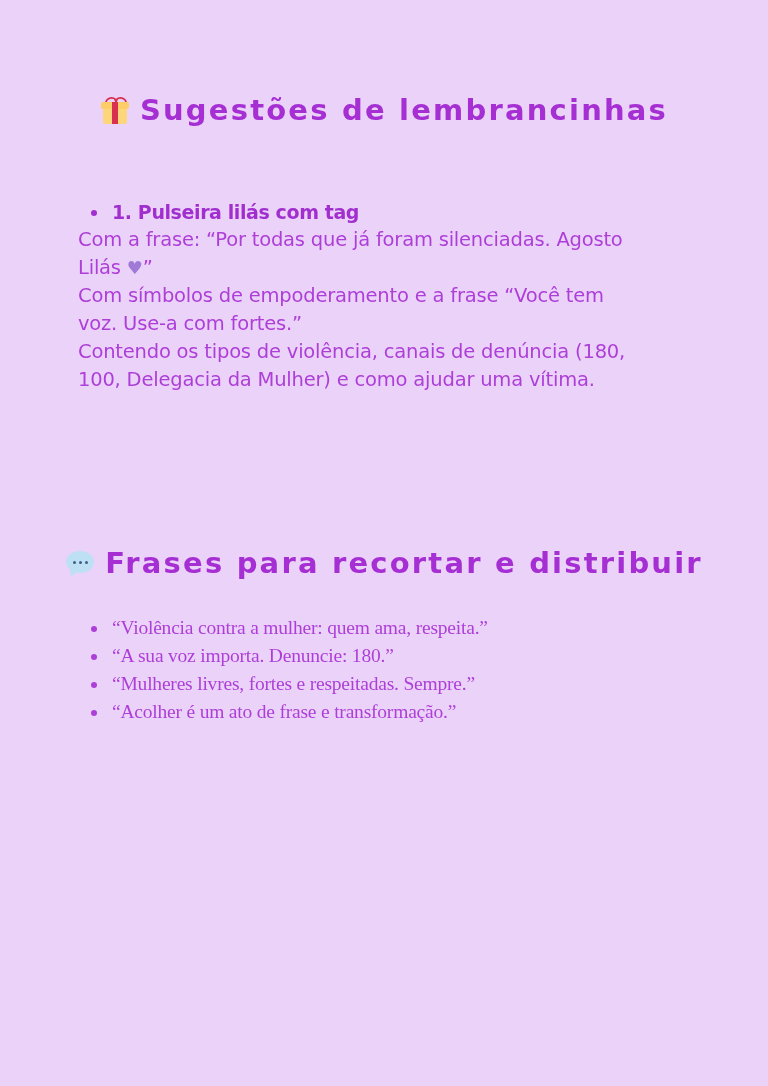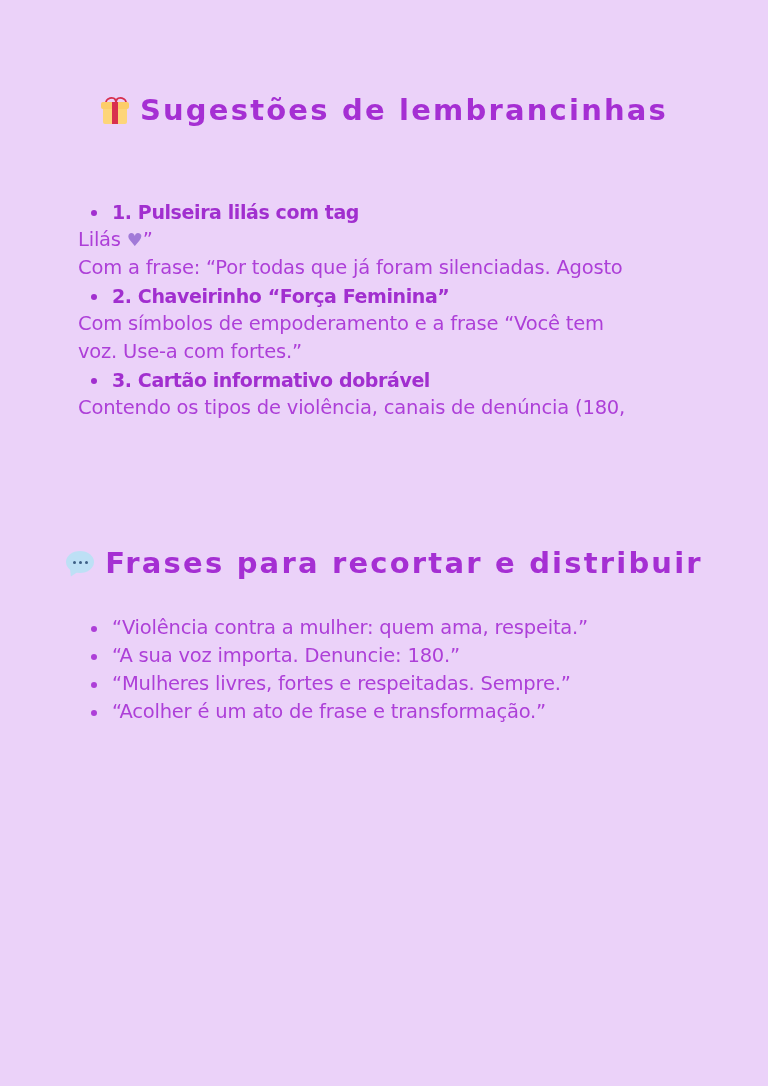--- a/index.html
+++ b/index.html
@@ -173,52 +173,51 @@
       <span class="ribbon-v"></span>
     </span>
     <span>Sugestões de lembrancinhas</span>
   </div>
 </div>
 
 <div class="list1" style="top:151px;">
   <div>
     <div class="item-title">1. Pulseira lilás com tag</div>
     <div class="item-desc">
+      <div>Com a frase: “Por todas que já foram silenciadas. Agosto</div>
       <div><span>Lilás </span><span class="heart">♥</span><span>”</span></div>
-      <div>Com a frase: “Por todas que já foram silenciadas. Agosto</div>
     </div>
   </div>
   <div>
-    <div class="item-title">2. Chaveirinho “Força Feminina”</div>
     <div class="item-desc">
       <div>Com símbolos de empoderamento e a frase “Você tem</div>
       <div>voz. Use-a com fortes.”</div>
     </div>
   </div>
   <div>
-    <div class="item-title">3. Cartão informativo dobrável</div>
     <div class="item-desc">
       <div>Contendo os tipos de violência, canais de denúncia (180,</div>
+      <div>100, Delegacia da Mulher) e como ajudar uma vítima.</div>
     </div>
   </div>
 </div>
 
 <div class="section" style="top:546px;text-align:center;">
   <div class="heading">
     <span class="icon bubble">
       <span class="tail"></span>
       <span class="b"></span>
       <span class="dots">
           <i></i>
           <i></i>
           <i></i>
         </span>
     </span>
     <span>Frases para recortar e distribuir</span>
   </div>
 </div>
 
-<div class="list2" style="top:614px;">
+<div class="list2" style="top:614px;font-family:Liberation Serif, serif;">
   <div class="quote">“Violência contra a mulher: quem ama, respeita.”</div>
   <div class="quote">“A sua voz importa. Denuncie: 180.”</div>
   <div class="quote">“Mulheres livres, fortes e respeitadas. Sempre.”</div>
   <div class="quote">“Acolher é um ato de frase e transformação.”</div>
 </div>
 
 </body></html>

